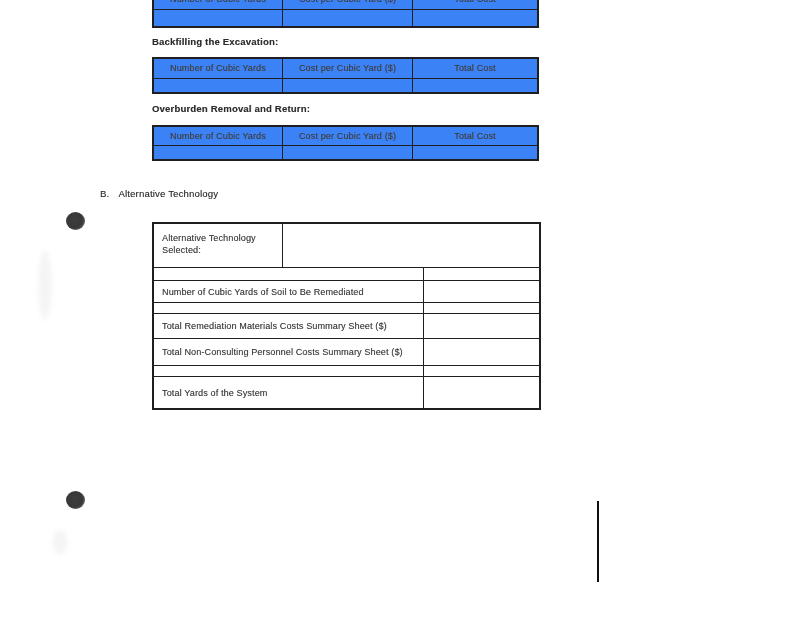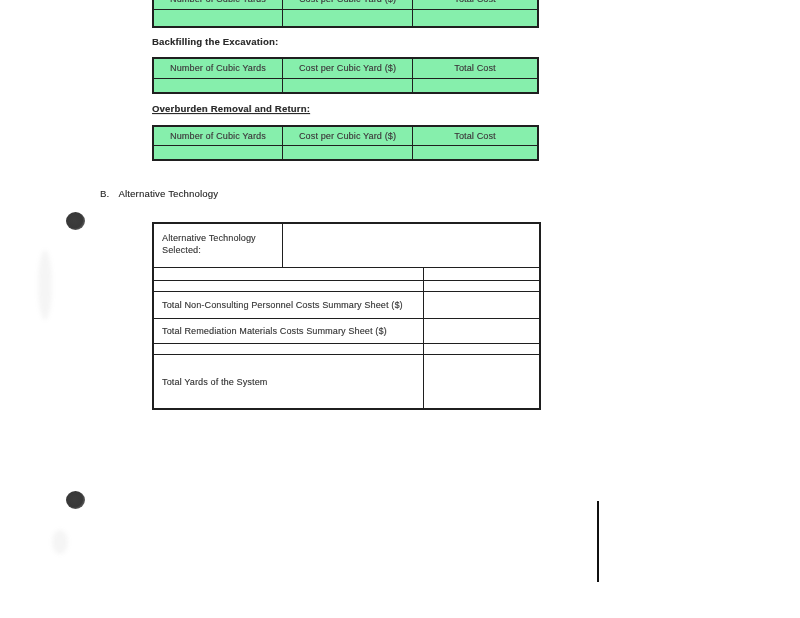--- a/index.html
+++ b/index.html
@@ -16,21 +16,21 @@
 
   
   .cost-table {
     position: absolute;
     left: 152px;
     width: 387px;
     border: 2px solid #1f1f1f;
     box-sizing: border-box;
     display: flex;
     flex-direction: column;
-    background: #86efac;
+    background: #3b82f6;
   }
   .cost-row { display: flex; flex: none; }
   .cost-row.header { border-bottom: 1.5px solid #1f1f1f; }
   .cost-cell {
     box-sizing: border-box;
     display: flex;
     align-items: center;
     justify-content: center;
     font-size: 9px;
     letter-spacing: 0.15px;
@@ -164,21 +164,21 @@
       <div class="cost-cell c2">Cost per Cubic Yard ($)</div>
       <div class="cost-cell c3">Total Cost</div>
     </div>
     <div class="cost-row grow">
       <div class="cost-cell c1"></div>
       <div class="cost-cell c2"></div>
       <div class="cost-cell c3"></div>
     </div>
   </div>
 
-  <div class="section-label" style="top:103px;text-decoration:underline;">Overburden Removal and Return:</div>
+  <div class="section-label" style="top:103px;">Overburden Removal and Return:</div>
   <div class="cost-table" style="top:125px; height:36px;">
     <div class="cost-row header" style="height:17.5px;">
       <div class="cost-cell c1">Number of Cubic Yards</div>
       <div class="cost-cell c2">Cost per Cubic Yard ($)</div>
       <div class="cost-cell c3">Total Cost</div>
     </div>
     <div class="cost-row grow">
       <div class="cost-cell c1"></div>
       <div class="cost-cell c2"></div>
       <div class="cost-cell c3"></div>
@@ -191,30 +191,34 @@
 
   <div class="alt-table">
     <div class="alt-row row-selected">
       <div class="lbl">Alternative Technology Selected:</div>
       <div class="val"></div>
     </div>
     <div class="alt-row row-spacer h14">
       <div class="lbl"></div>
       <div class="val"></div>
     </div>
+    <div class="alt-row row-item h23">
+      <div class="lbl">Number of Cubic Yards of Soil to Be Remediated</div>
+      <div class="val"></div>
+    </div>
     <div class="alt-row row-spacer h12">
       <div class="lbl"></div>
       <div class="val"></div>
     </div>
+    <div class="alt-row row-item h26">
+      <div class="lbl">Total Remediation Materials Costs Summary Sheet ($)</div>
+      <div class="val"></div>
+    </div>
     <div class="alt-row row-item h28">
       <div class="lbl">Total Non-Consulting Personnel Costs Summary Sheet ($)</div>
-      <div class="val"></div>
-    </div>
-    <div class="alt-row row-item h26">
-      <div class="lbl">Total Remediation Materials Costs Summary Sheet ($)</div>
       <div class="val"></div>
     </div>
     <div class="alt-row row-spacer h12">
       <div class="lbl"></div>
       <div class="val"></div>
     </div>
     <div class="alt-row row-item grow">
       <div class="lbl">Total Yards of the System</div>
       <div class="val"></div>
     </div>

